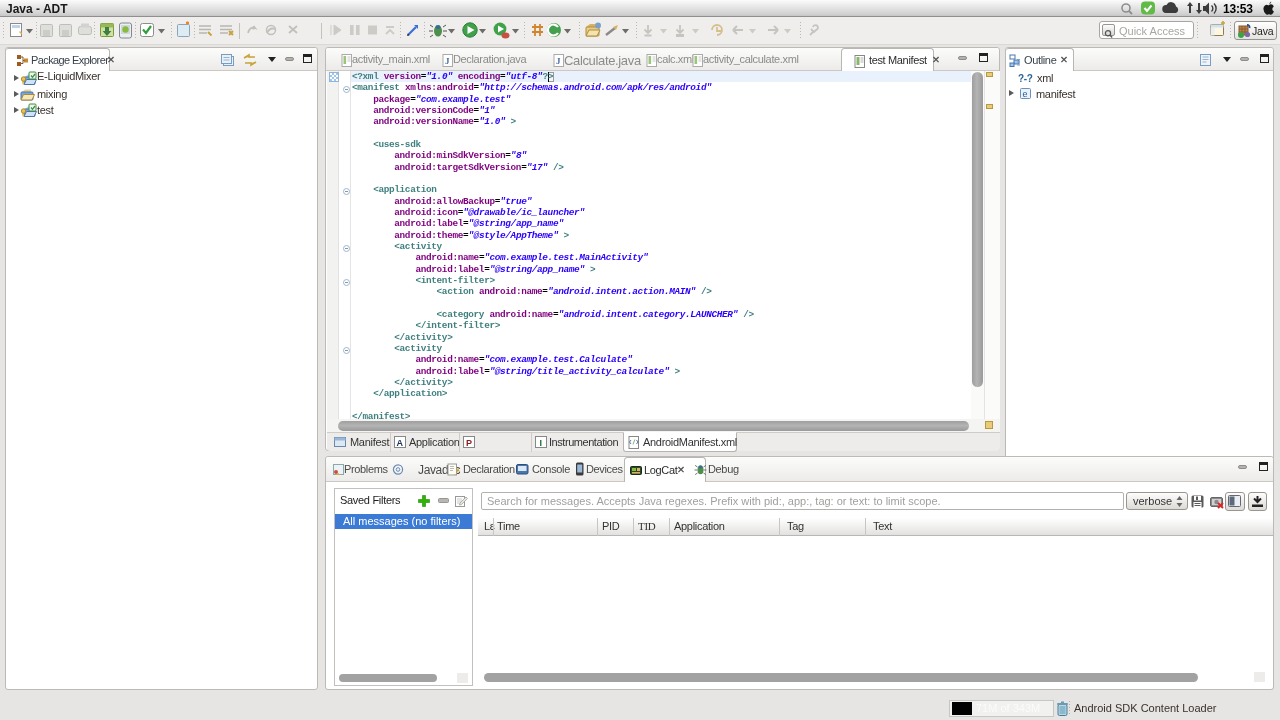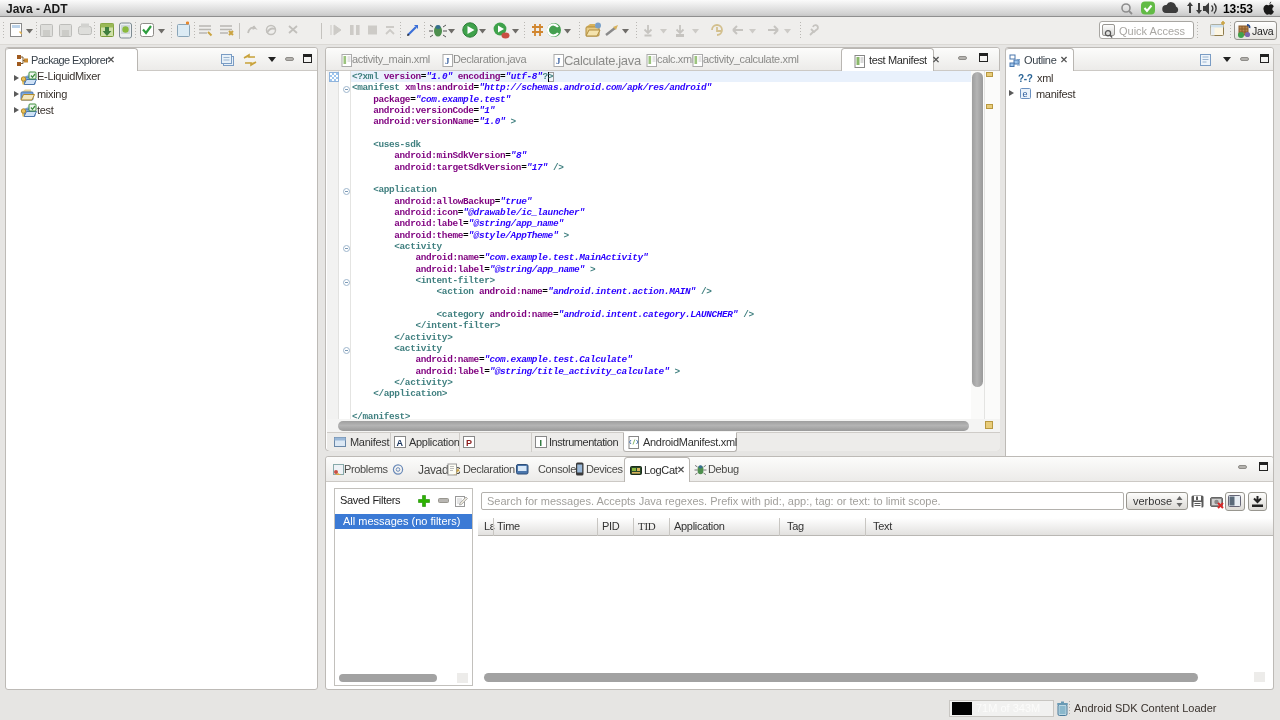--- a/index.html
+++ b/index.html
@@ -206,21 +206,21 @@
     <circle cx="4" cy="11" r="3" fill="#3fa24b"></circle>
     <circle cx="10.5" cy="10.5" r="2.6" fill="#7b68ae"></circle>
     <path d="M10 1 q3 0 2.5 3" stroke="#2a4b8d" stroke-width="1.8" fill="none"></path>
   </svg>
   <div style="position:absolute;left:17px;top:3.5px;font-size:10.5px;color:#222;letter-spacing:-0.2px;">Java</div>
 </div>
 </div>
 
 <div class="panel" id="pe" style="left:5px;top:47px;width:313px;height:643px;">
   <div class="tabstrip"></div>
-  <div class="vtab" style="left:0px;width:132px;border-left:none;border-radius:3px 3.5px 0 0;">
+  <div class="vtab" style="left:0px;width:104px;border-left:none;border-radius:3px 3.5px 0 0;">
     <svg width="13" height="13" style="position:absolute;left:10px;top:5px">
       <rect x="1" y="1" width="4" height="4" fill="#a05a1e"></rect>
         <rect x="1" y="8" width="4" height="4" fill="#a05a1e"></rect>
       <rect x="8" y="4.5" width="4" height="4" fill="#c8882e"></rect>
       <path d="M5 3 h2 v6.5 h-2 M7 6.5 h1.5" stroke="#7a5a2e" fill="none"></path>
     </svg>
     <div class="lbl" style="left:25px;letter-spacing:-0.6px;">Package Explorer</div>
     <div class="x" style="left:101px;">✕</div>
   </div>
 
@@ -450,27 +450,27 @@
   <svg width="13" height="13" style="position:absolute;left:121px;top:6px">
       <rect x="1" y="1" width="8.5" height="11" fill="#fdfdf4" stroke="#999"></rect>
       <path d="M3 3.5 h4 M3 5.5 h4 M3 7.5 h3" stroke="#bbb"></path>
       <path d="M6 12 q4 0 5 -4 l2 1 -2 -4 -2 3.5 1.5 0.5 q-1.5 2.5 -4.5 3z" fill="#caa341"></path>
     </svg>
   <div class="lbl" style="position:absolute;left:137px;top:6px;font-size:11px;color:#4a4a48;">Declaration</div>
   <svg width="13" height="13" style="position:absolute;left:190px;top:6px">
       <rect x="0.5" y="1.5" width="11.5" height="9.5" rx="1.5" fill="#4a76ac" stroke="#2e4e78"></rect>
       <rect x="2" y="3" width="8.5" height="5" fill="#d8e8f8"></rect>
     </svg>
-  <div class="lbl" style="position:absolute;left:212px;top:6px;font-size:11px;color:#4a4a48;">Console</div>
+  <div class="lbl" style="position:absolute;left:206px;top:6px;font-size:11px;color:#4a4a48;">Console</div>
   <svg width="10" height="14" style="position:absolute;left:249px;top:5px">
       <rect x="1" y="0.5" width="7.5" height="13" rx="1.5" fill="#3a3a3a"></rect>
       <rect x="2.2" y="2.5" width="5" height="8" fill="#9ab8d8"></rect>
     </svg>
   <div class="lbl" style="position:absolute;left:260px;top:6px;font-size:11px;color:#4a4a48;">Devices</div>
-  <div class="vtab" style="left:298px;width:66px;height:25px;">
+  <div class="vtab" style="left:298px;width:82px;height:25px;">
     <svg width="13" height="13" style="position:absolute;left:5px;top:6px">
         <rect x="0.5" y="2.5" width="11" height="8" rx="1" fill="#2a4a2a" stroke="#1a2a1a"></rect>
         <rect x="2" y="4" width="4" height="3" fill="#8aba3e"></rect>
         <rect x="7" y="4" width="3" height="3" fill="#d8b25c"></rect>
         <rect x="2" y="8" width="8" height="1.6" fill="#d8b25c"></rect>
       </svg>
     <div class="lbl" style="left:19px;top:6px;color:#2b2b2b;">LogCat</div>
     <div class="x" style="left:52px;top:6px;">✕</div>
   </div>
   <svg width="13" height="13" style="position:absolute;left:368px;top:6px">

